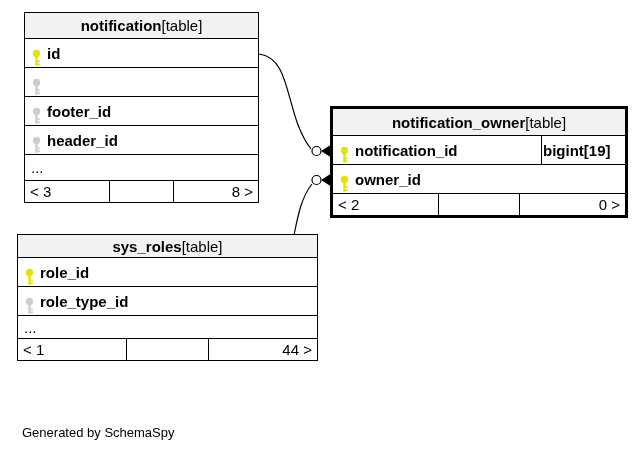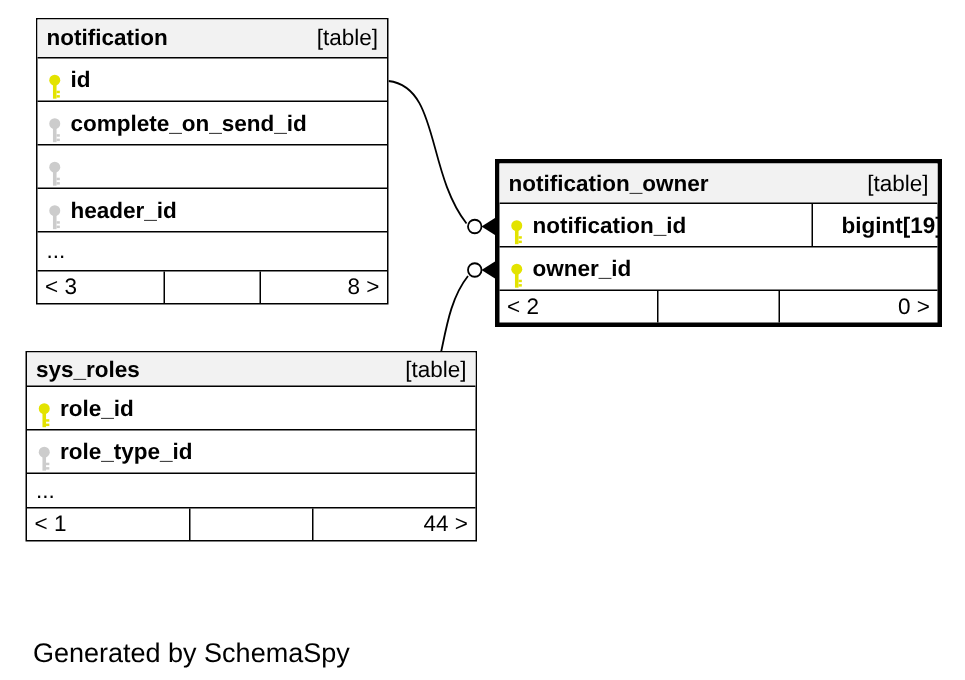--- a/index.html
+++ b/index.html
@@ -29,21 +29,21 @@
     z-index: 1;
     font-size: 15px;
     color: #000000;
   }
   .table-box.focal {
     border-width: 3px;
   }
   .tbl-header {
     display: flex;
     align-items: center;
-    justify-content: space-between;
+    justify-content: center;
     background: #f2f2f2;
     border-bottom: 1px solid #000000;
     padding: 0 6px;
     box-sizing: border-box;
   }
   .tbl-title { font-weight: bold; }
   .tbl-badge { font-weight: normal; }
   .col-row {
     display: flex;
     align-items: flex-end;
@@ -60,21 +60,21 @@
     height: 100%;
     box-sizing: border-box;
   }
   .col-type-cell {
     width: 84px;
     flex: 0 0 auto;
     border-left: 1px solid #000000;
     height: 100%;
     display: flex;
     align-items: center;
-    padding-left: 19px;
+    padding-left: 1px;
     box-sizing: border-box;
   }
   .key-slot {
     width: 22px;
     flex: 0 0 auto;
     display: flex;
     align-items: center;
     justify-content: center;
   }
   .ellipsis-row {
@@ -96,21 +96,21 @@
     box-sizing: border-box;
     padding: 0 5px;
   }
   .pager-prev { width: 36%; justify-content: flex-start; }
   .pager-mid  { width: 28%; border-left: 1px solid #000000; border-right: 1px solid #000000; }
   .pager-next { width: 36%; justify-content: flex-end; }
   .note {
     position: absolute;
     left: 22px;
     top: 425px;
-    font-size: 18px;
+    font-size: 13px;
     color: #000000;
     z-index: 1;
   }
 </style>
 </head>
 <body>
 
 <div id="canvas">
 
   <svg id="rel-svg" viewBox="0 0 643 453" xmlns="http://www.w3.org/2000/svg">
@@ -148,33 +148,33 @@
       <span class="key-slot">
         <svg width="11" height="18" viewBox="0 0 12 19">
           <g fill="#cccccc">
             <circle cx="6" cy="4.5" r="4"></circle>
               <rect x="4.7" y="7" width="2.6" height="11"></rect>
             <rect x="7.3" y="12.2" width="2.4" height="1.8"></rect>
               <rect x="7.3" y="15.4" width="2.4" height="1.8"></rect>
           </g>
         </svg>
       </span>
-      <span class="col-name-cell" style="padding-left:0;">complete_on_send_id</span>
-    </div>
-    <div class="col-row">
-      <span class="key-slot">
-        <svg width="11" height="18" viewBox="0 0 12 19">
-          <g fill="#cccccc">
-            <circle cx="6" cy="4.5" r="4"></circle>
-              <rect x="4.7" y="7" width="2.6" height="11"></rect>
-            <rect x="7.3" y="12.2" width="2.4" height="1.8"></rect>
-              <rect x="7.3" y="15.4" width="2.4" height="1.8"></rect>
-          </g>
-        </svg>
-      </span>
+    </div>
+    <div class="col-row">
+      <span class="key-slot">
+        <svg width="11" height="18" viewBox="0 0 12 19">
+          <g fill="#cccccc">
+            <circle cx="6" cy="4.5" r="4"></circle>
+              <rect x="4.7" y="7" width="2.6" height="11"></rect>
+            <rect x="7.3" y="12.2" width="2.4" height="1.8"></rect>
+              <rect x="7.3" y="15.4" width="2.4" height="1.8"></rect>
+          </g>
+        </svg>
+      </span>
+      <span class="col-name-cell" style="padding-left:0;">footer_id</span>
     </div>
     <div class="col-row">
       <span class="key-slot">
         <svg width="11" height="18" viewBox="0 0 12 19">
           <g fill="#cccccc">
             <circle cx="6" cy="4.5" r="4"></circle>
               <rect x="4.7" y="7" width="2.6" height="11"></rect>
             <rect x="7.3" y="12.2" width="2.4" height="1.8"></rect>
               <rect x="7.3" y="15.4" width="2.4" height="1.8"></rect>
           </g>

